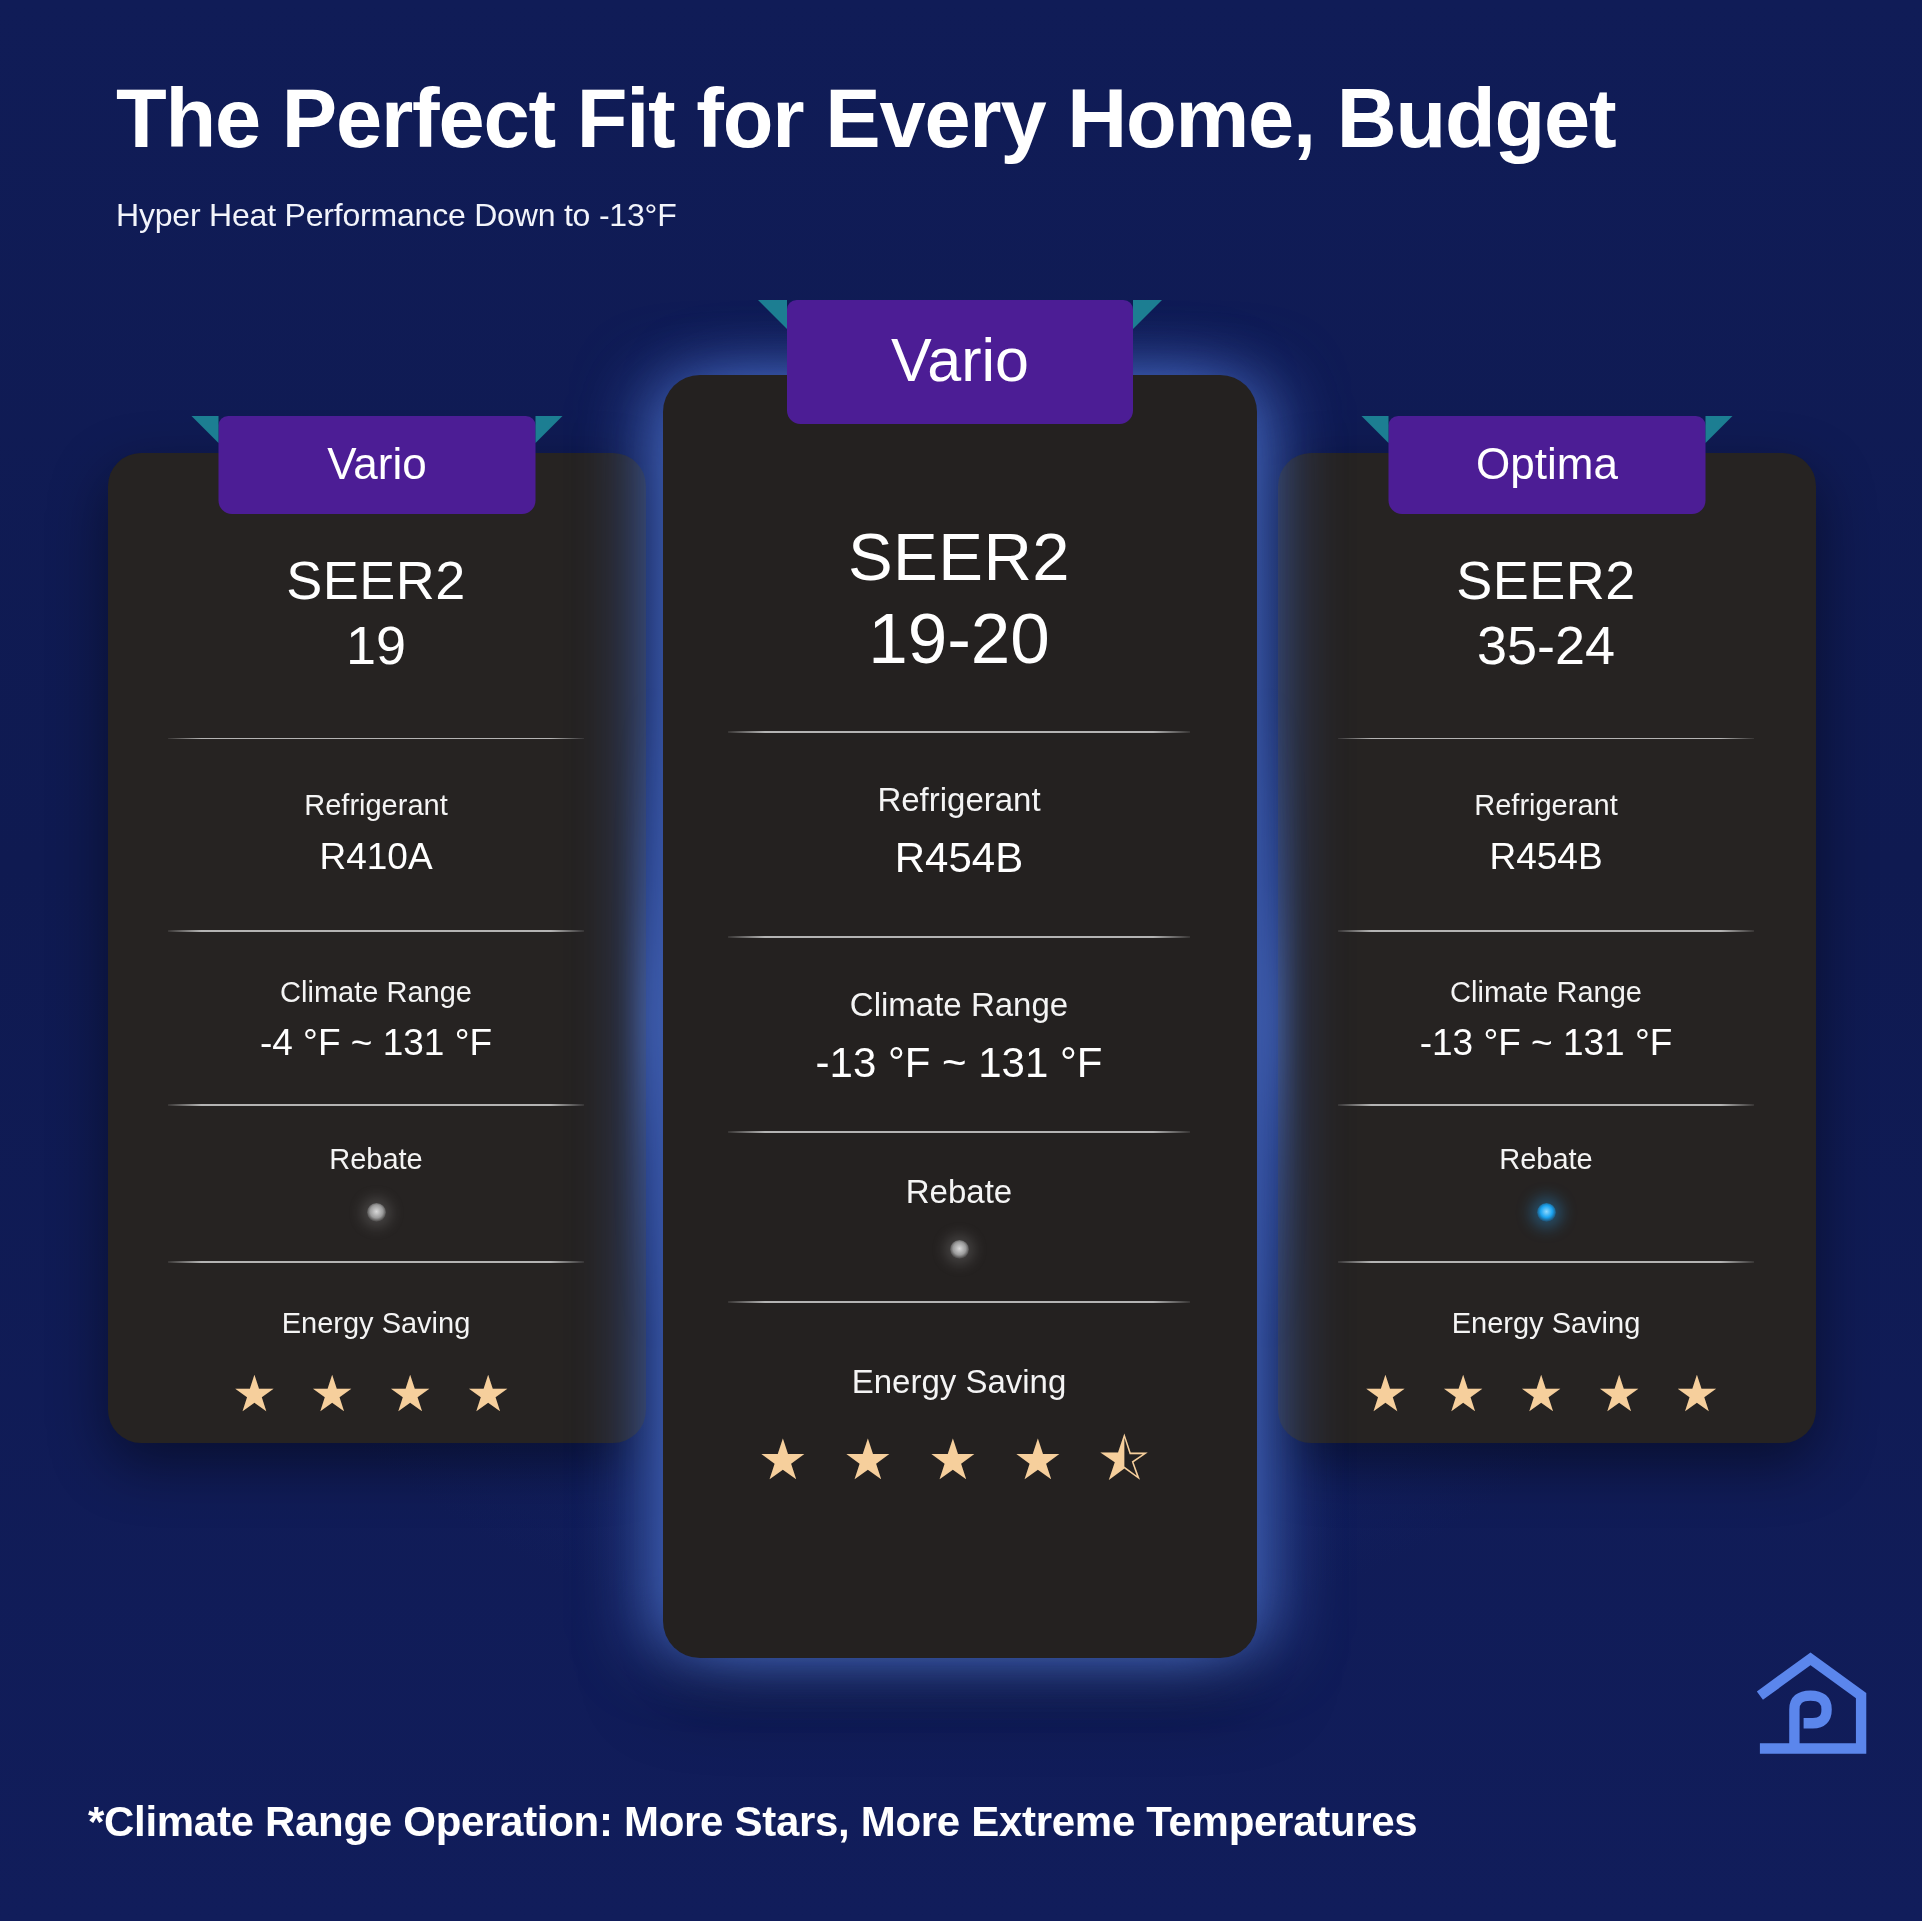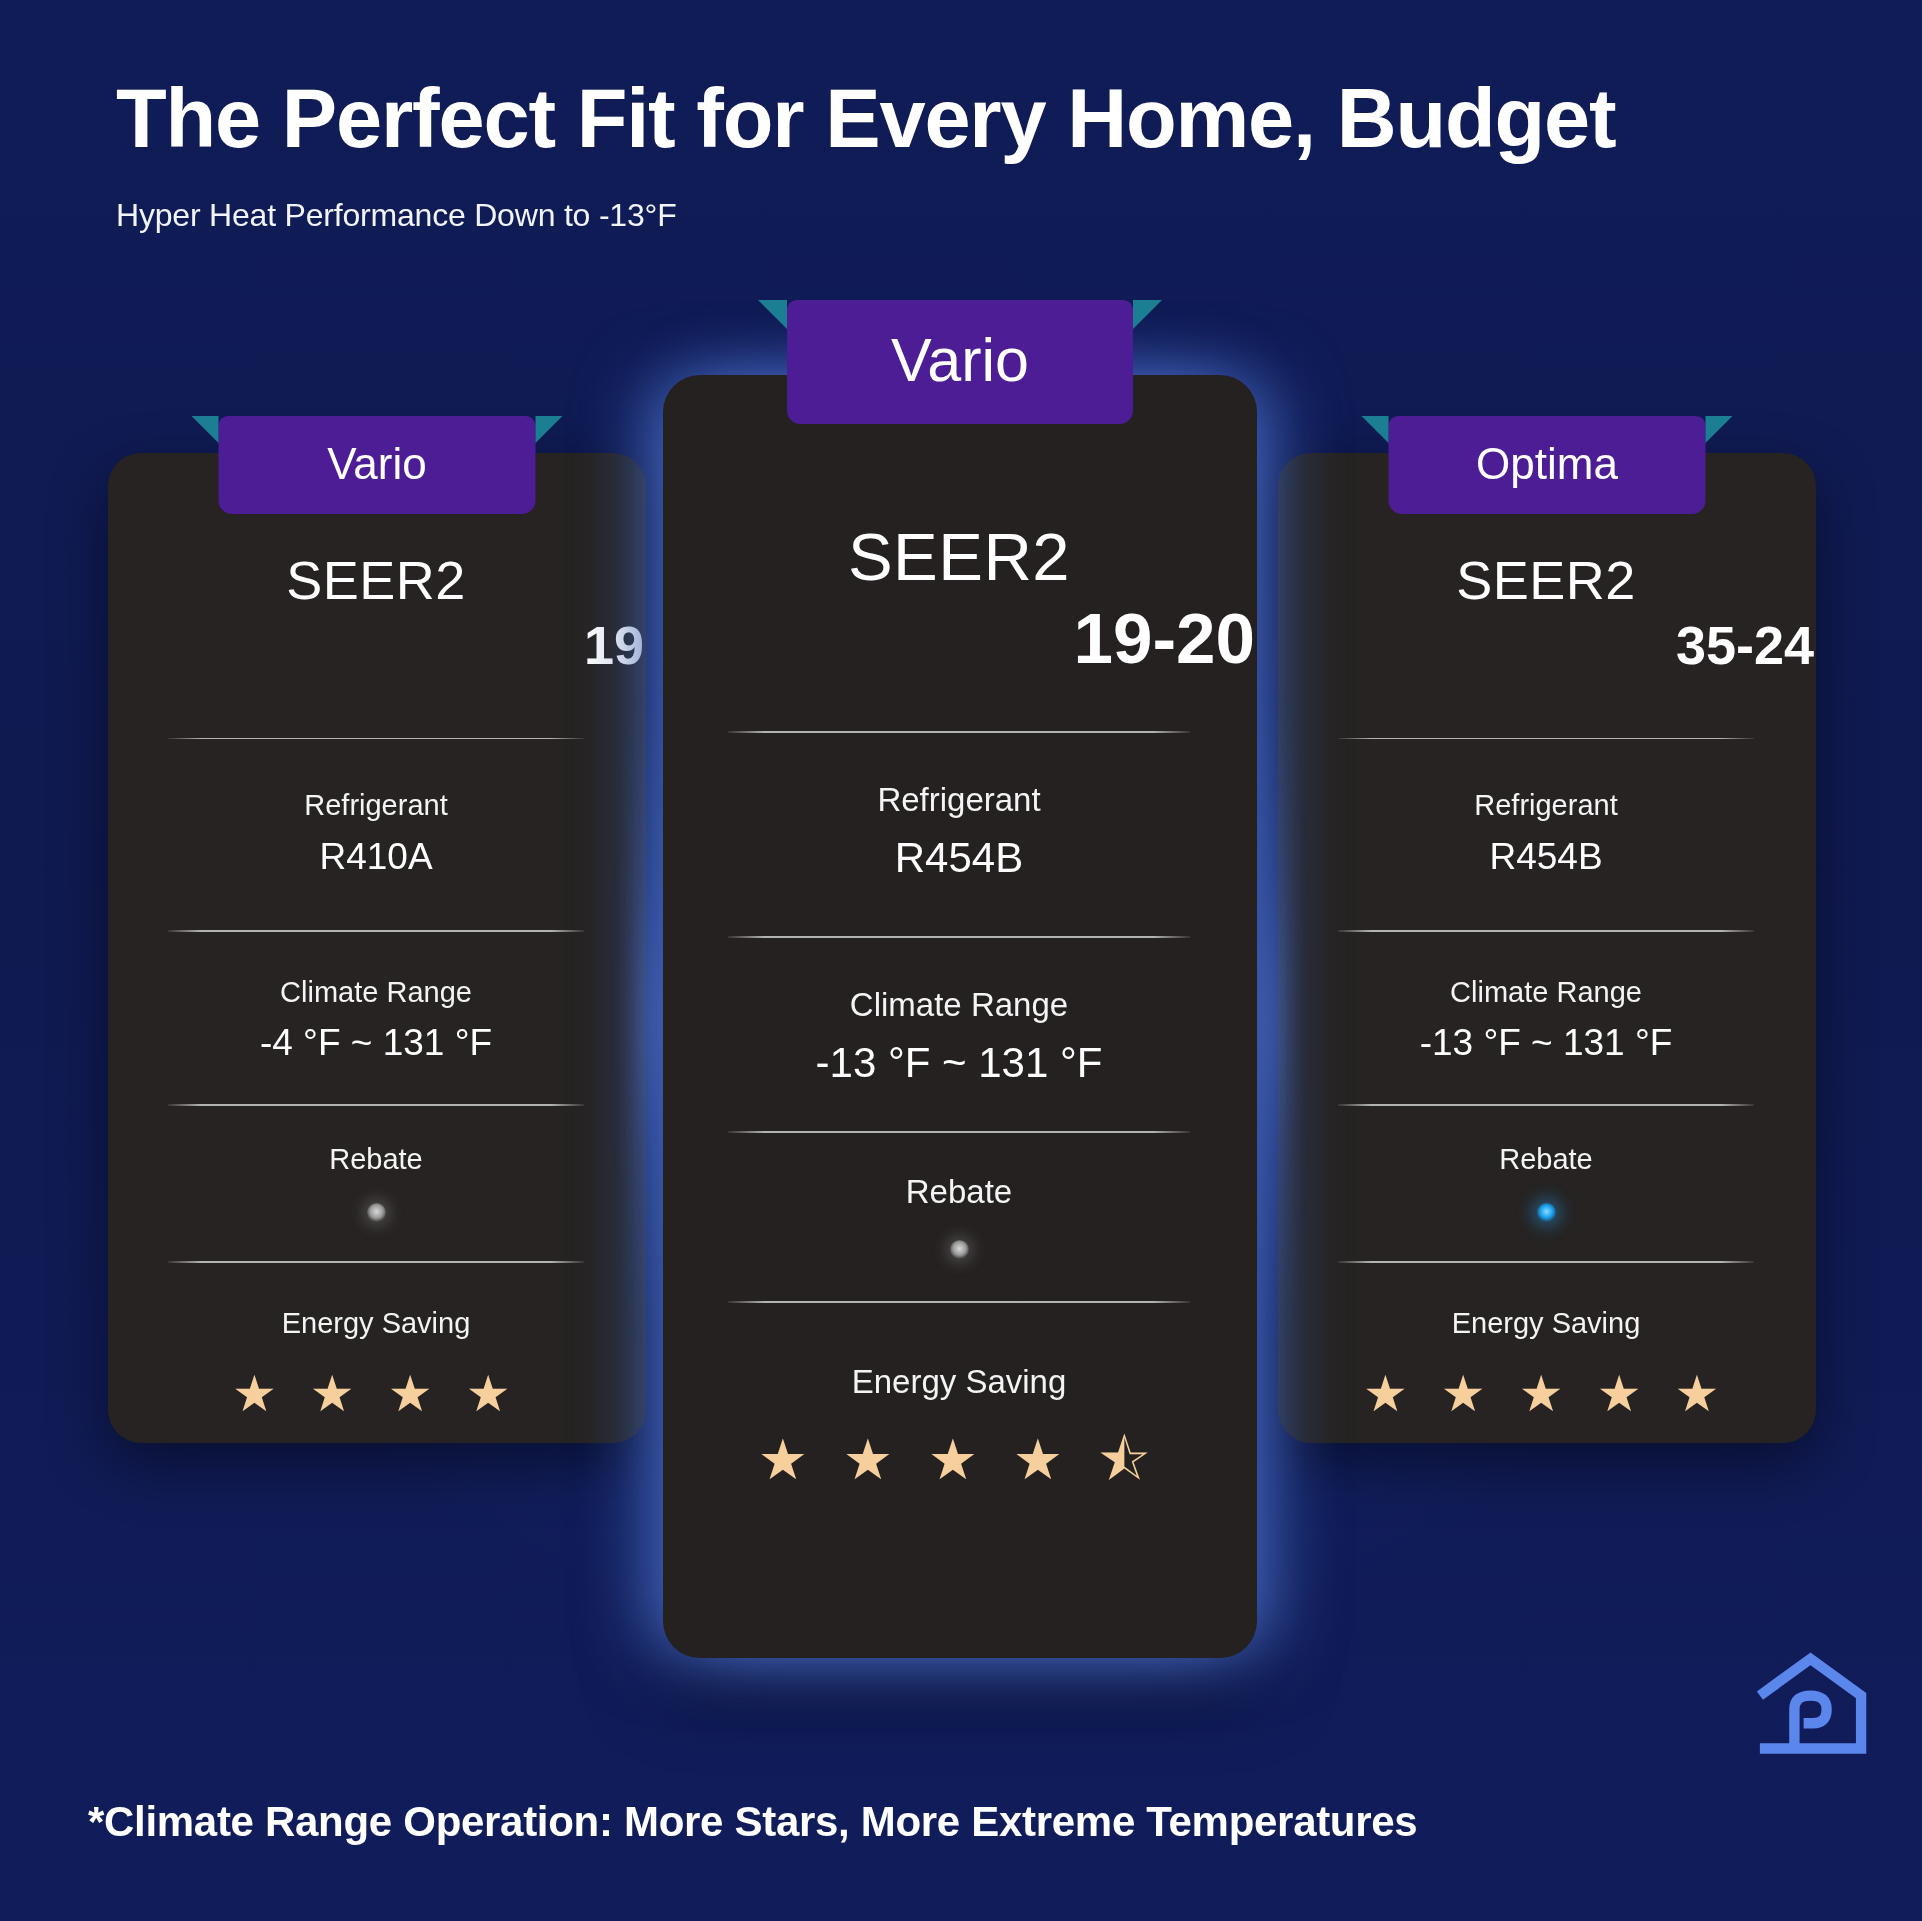--- a/index.html
+++ b/index.html
@@ -174,23 +174,22 @@
 
   .seer-label {
     font-weight: 400;
     letter-spacing: 0.5px;
     line-height: 1.18;
   }
   .card.side .seer-label   { font-size: 54px; }
   .card.center .seer-label { font-size: 67px; }
 
   .seer-value {
-    font-weight: 700;
+    font-weight: 400;
     line-height: 1.2;
-    text-align: right;
   }
   .card.side .seer-value   { font-size: 54px; }
   .card.center .seer-value { font-size: 71px; }
 
   .divider {
     height: 1.9px;
     background: linear-gradient(90deg, rgba(185,185,185,0.12) 0%, rgba(205,205,205,0.85) 8%, rgba(205,205,205,0.85) 92%, rgba(185,185,185,0.12) 100%);
     border: 0;
   }
   .card.side .divider   { margin: 0 60px; }

